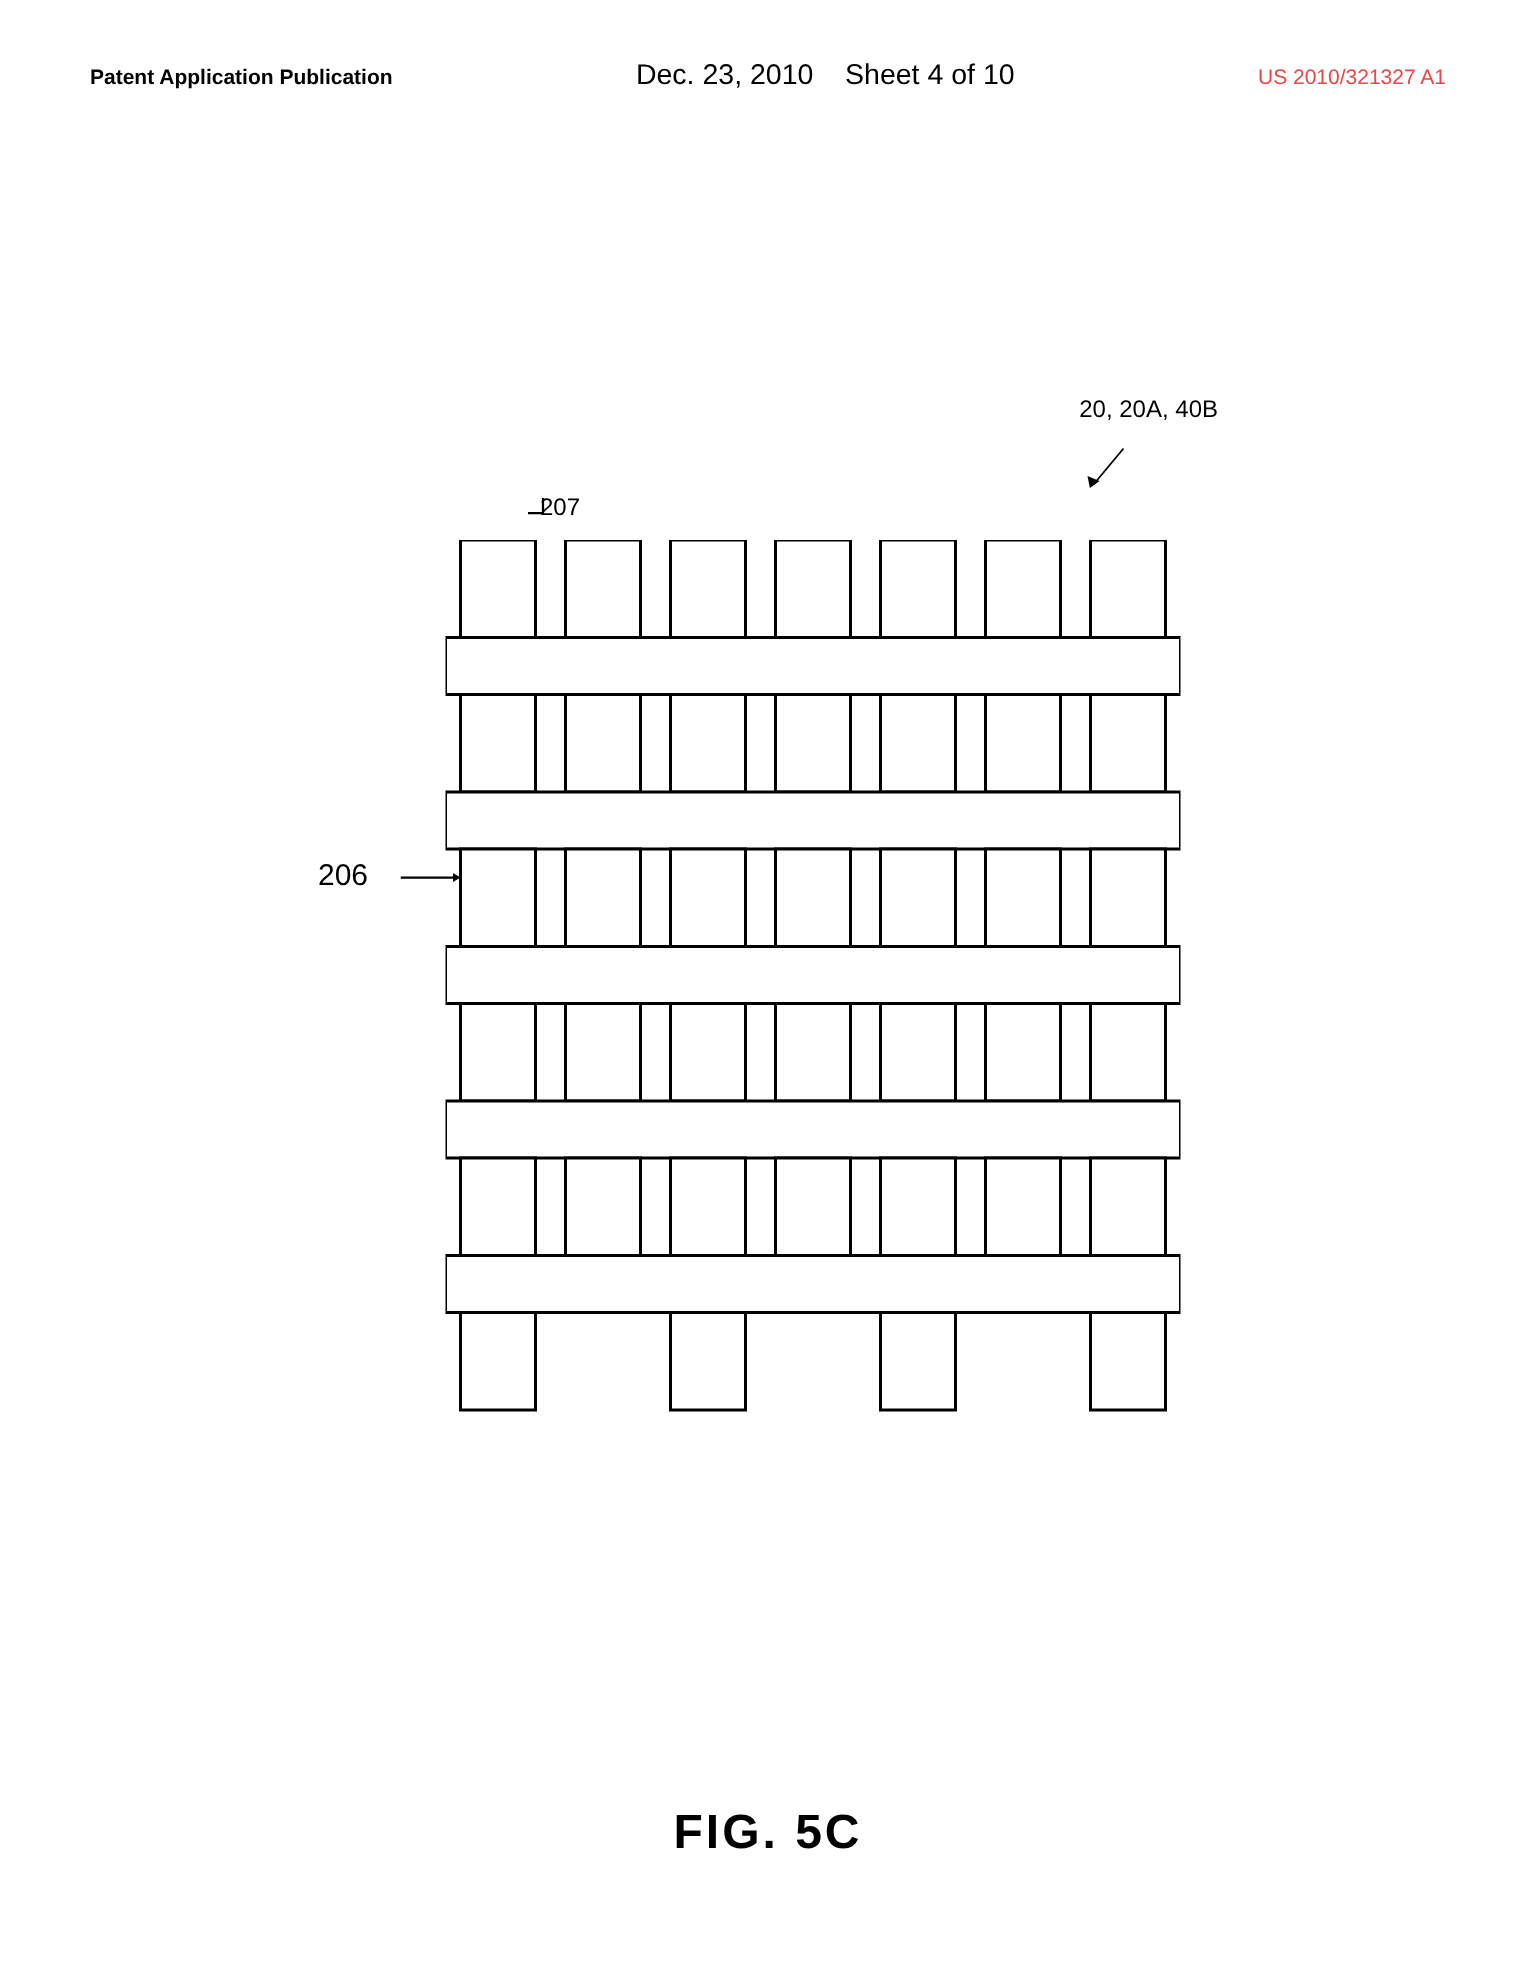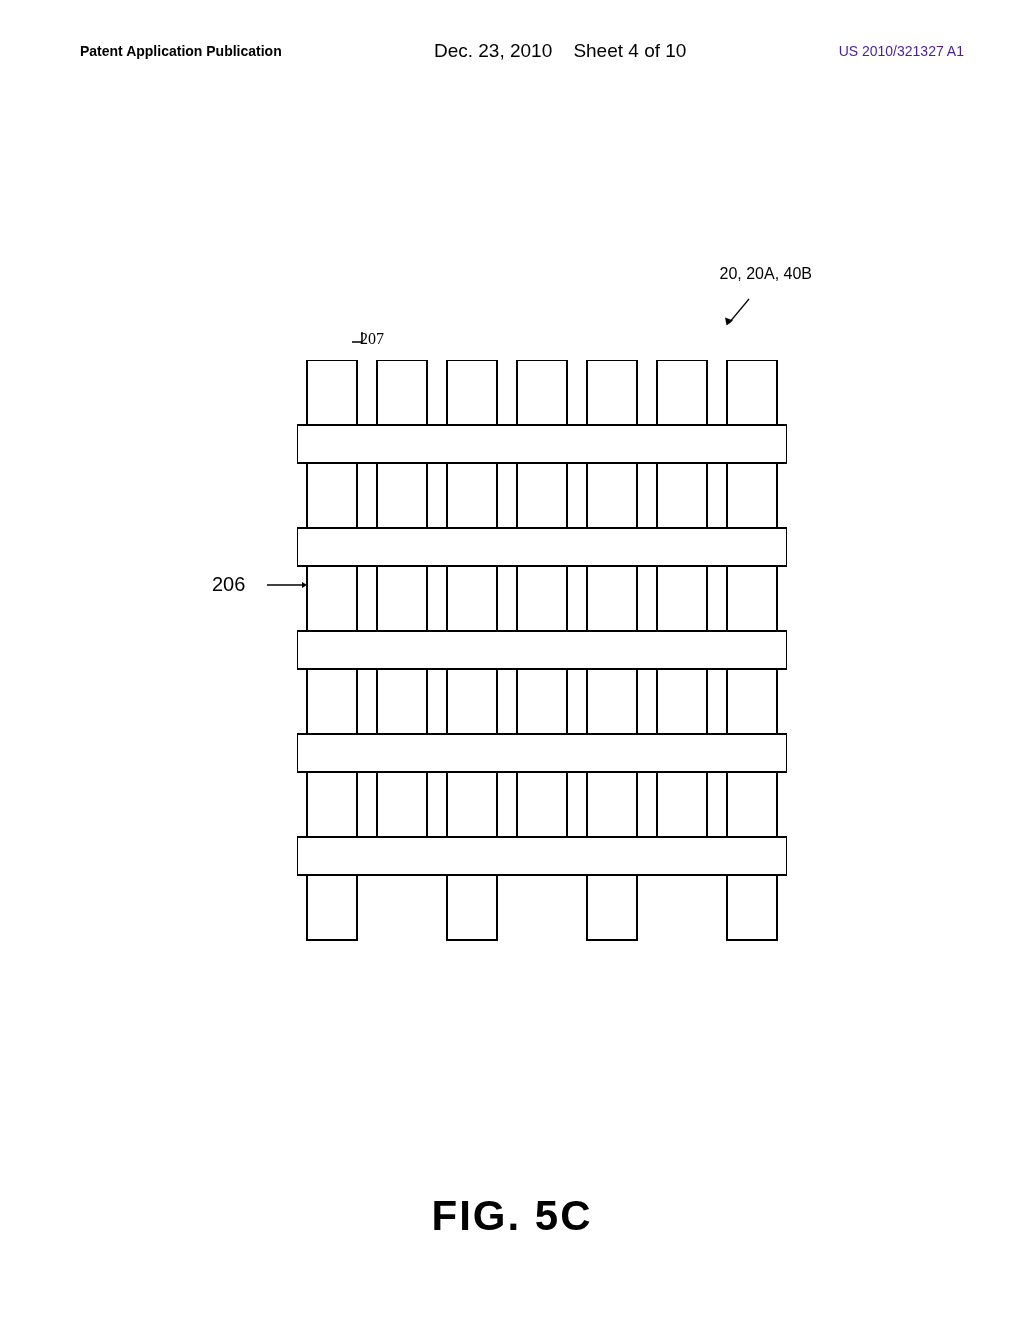--- a/index.html
+++ b/index.html
@@ -19,37 +19,36 @@
 
     .header {
       position: absolute;
       top: 40px;
       left: 0;
       right: 0;
       display: flex;
       justify-content: space-between;
       align-items: center;
       padding: 0 60px;
-      margin-left: 20px;
     }
 
     .header-left {
       font-size: 14px;
       font-weight: bold;
       color: #000;
     }
 
     .header-center {
       font-size: 19px;
       color: #000;
     }
 
     .header-right {
       font-size: 14px;
-      color: #4c1d95;
+      color: #ef4444;
     }
 
     .diagram-area {
       position: absolute;
       top: 160px;
       left: 0;
       right: 0;
       bottom: 200px;
       display: flex;
       justify-content: center;
@@ -79,21 +78,21 @@
       right: 55px;
       width: 40px;
       height: 40px;
     }
 
     .figure-label {
       position: absolute;
       bottom: 80px;
       left: 50%;
       transform: translateX(-50%);
-      font-size: 42px;
+      font-size: 32px;
       font-family: Arial, sans-serif;
       font-weight: bold;
       color: #000;
       letter-spacing: 2px;
     }
   </style>
 </head>
 <body>
 
 <div class="header">
@@ -108,21 +107,21 @@
 <div class="diagram-area">
   <div class="diagram-container">
 
     <div class="label-20">20, 20A, 40B</div>
 
     <svg class="arrow-20" viewBox="0 0 50 50" width="50" height="50">
       <line x1="40" y1="5" x2="15" y2="35" stroke="#000" stroke-width="1.5"></line>
       <polygon points="12,38 10,28 20,32" fill="#000"></polygon>
     </svg>
 
-    <div style="position:absolute; top:65px; left:148px; font-size:16px; color:#000;font-family:Liberation Serif, serif;">
+    <div style="position:absolute; top:65px; left:148px; font-size:16px; color:#000;">
       <span>207</span>
     </div>
 
     <svg style="position:absolute; top:62px; left:135px;" width="20" height="30">
       <path d="M15,5 L15,15 L5,15" stroke="#000" stroke-width="1.5" fill="none"></path>
     </svg>
 
     <div style="position:absolute; top:308px; left:0px; font-size:20px; color:#000;">
       <span>206</span>
     </div>

